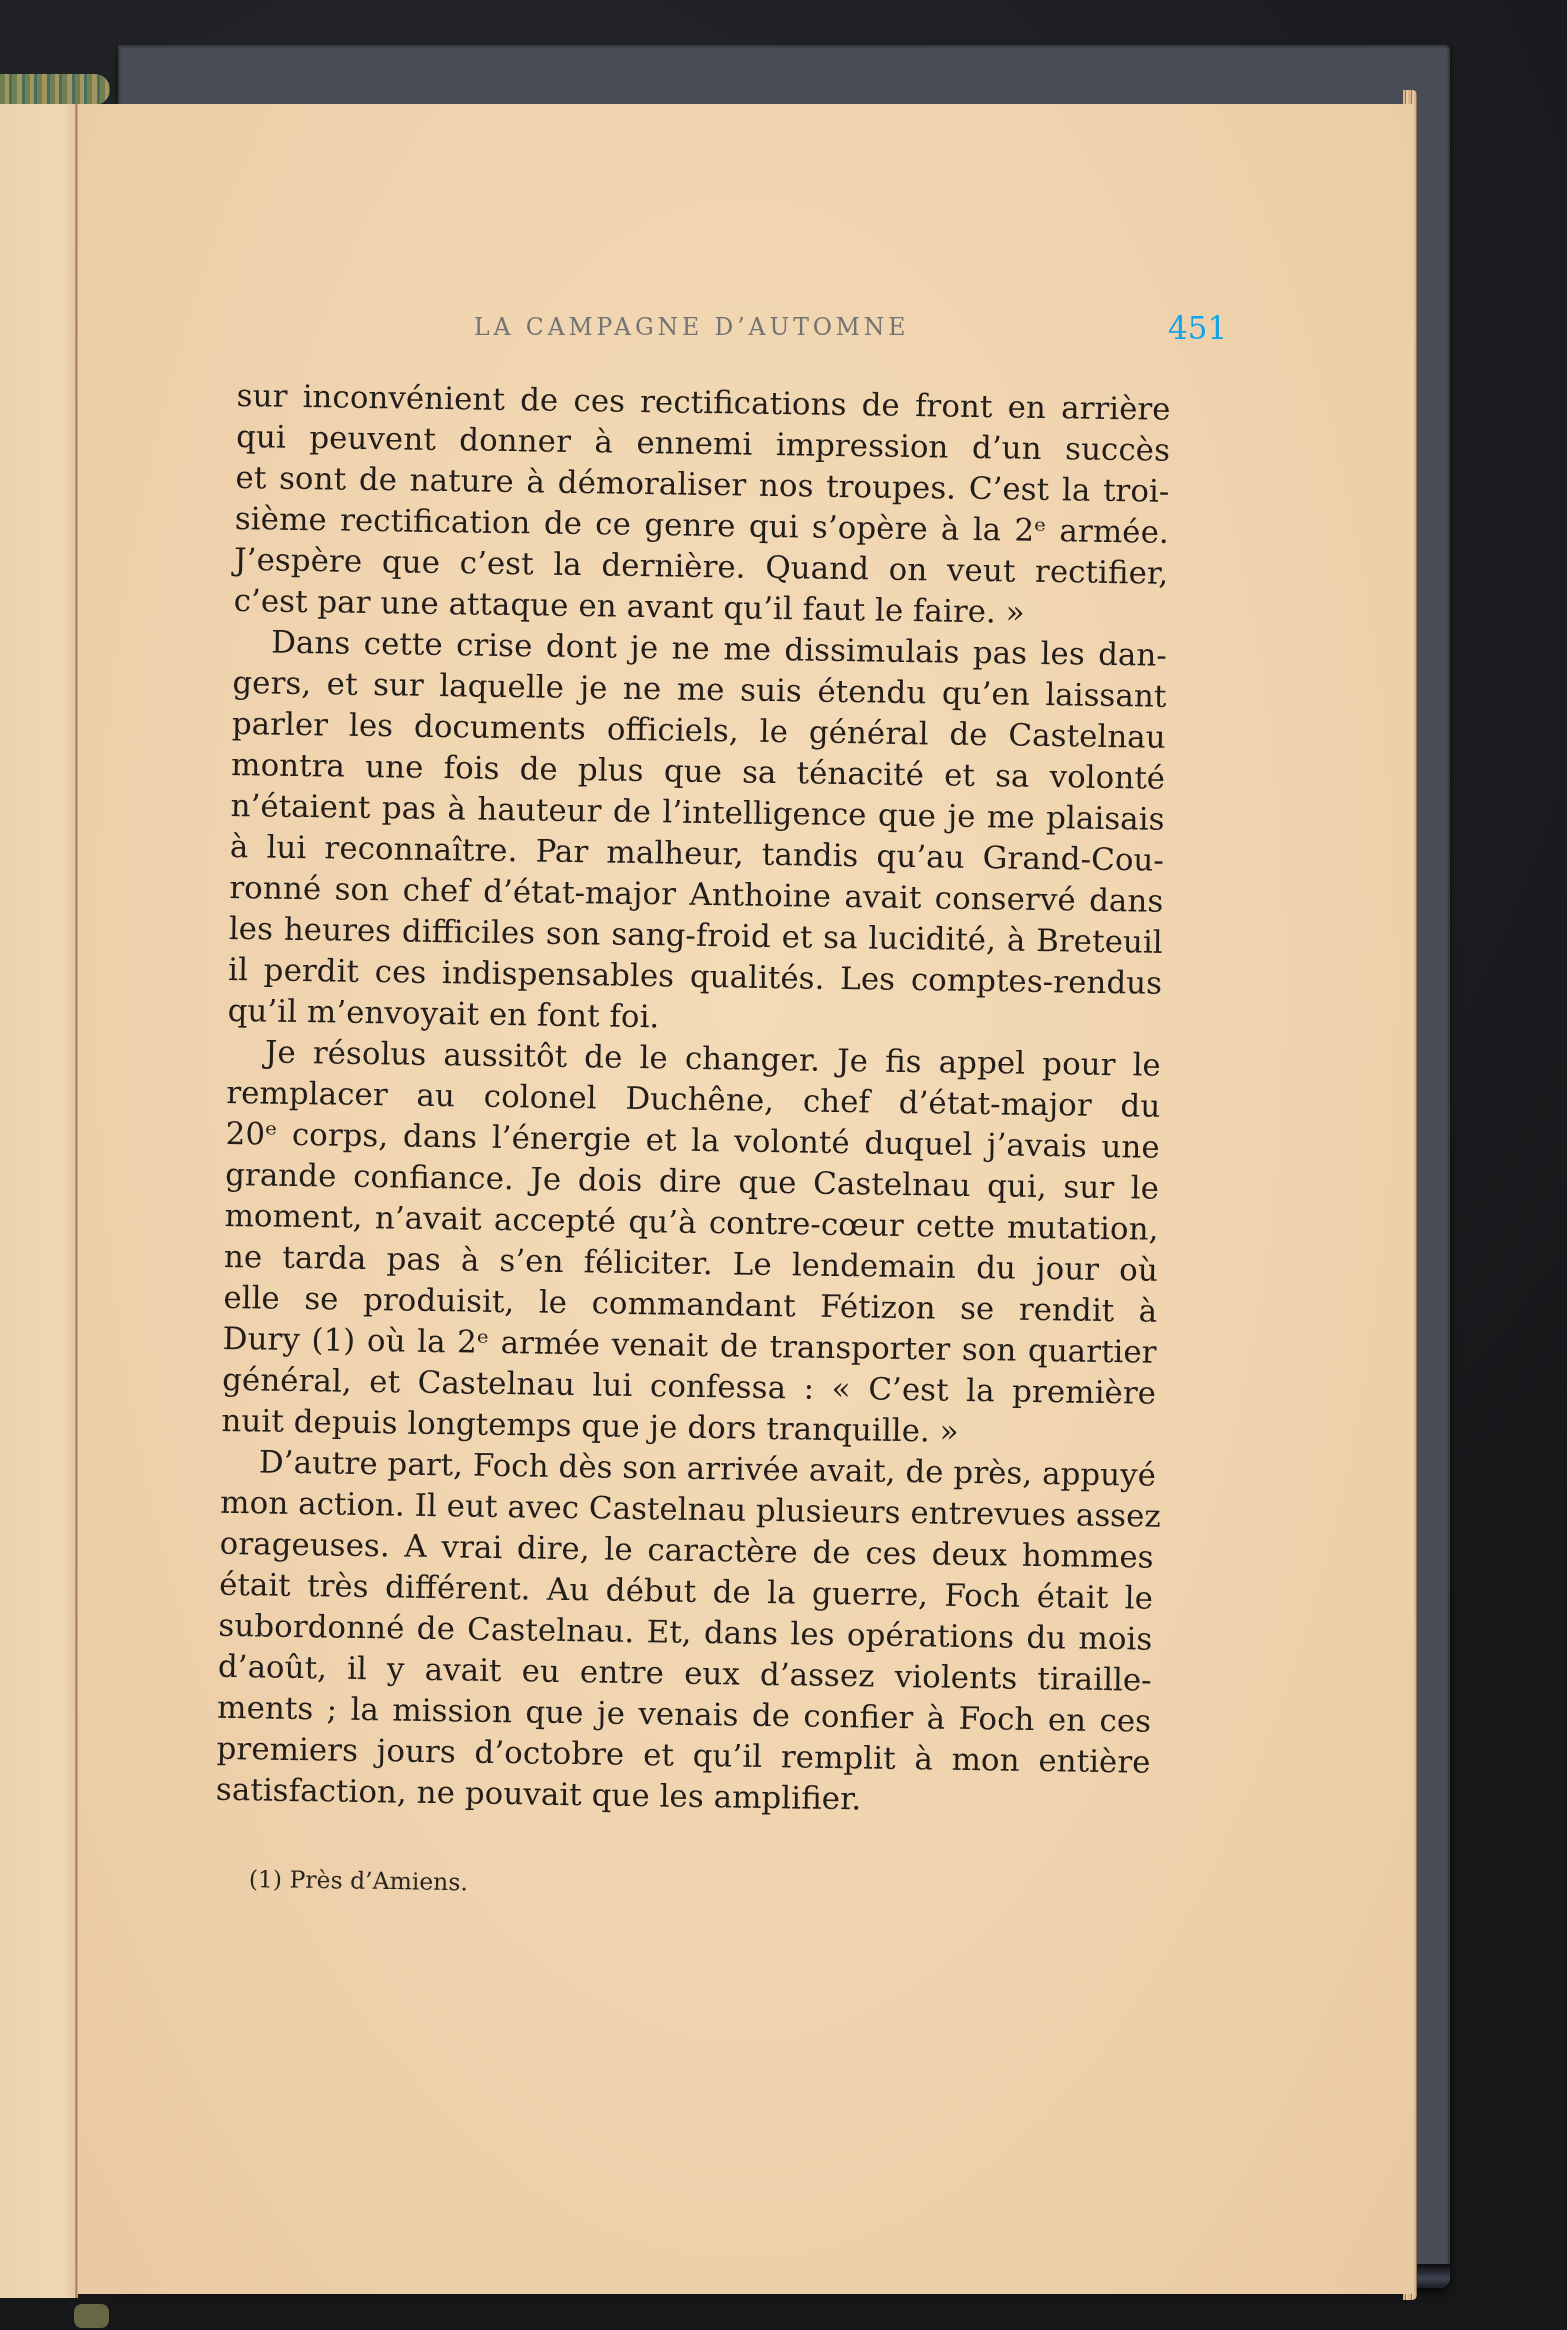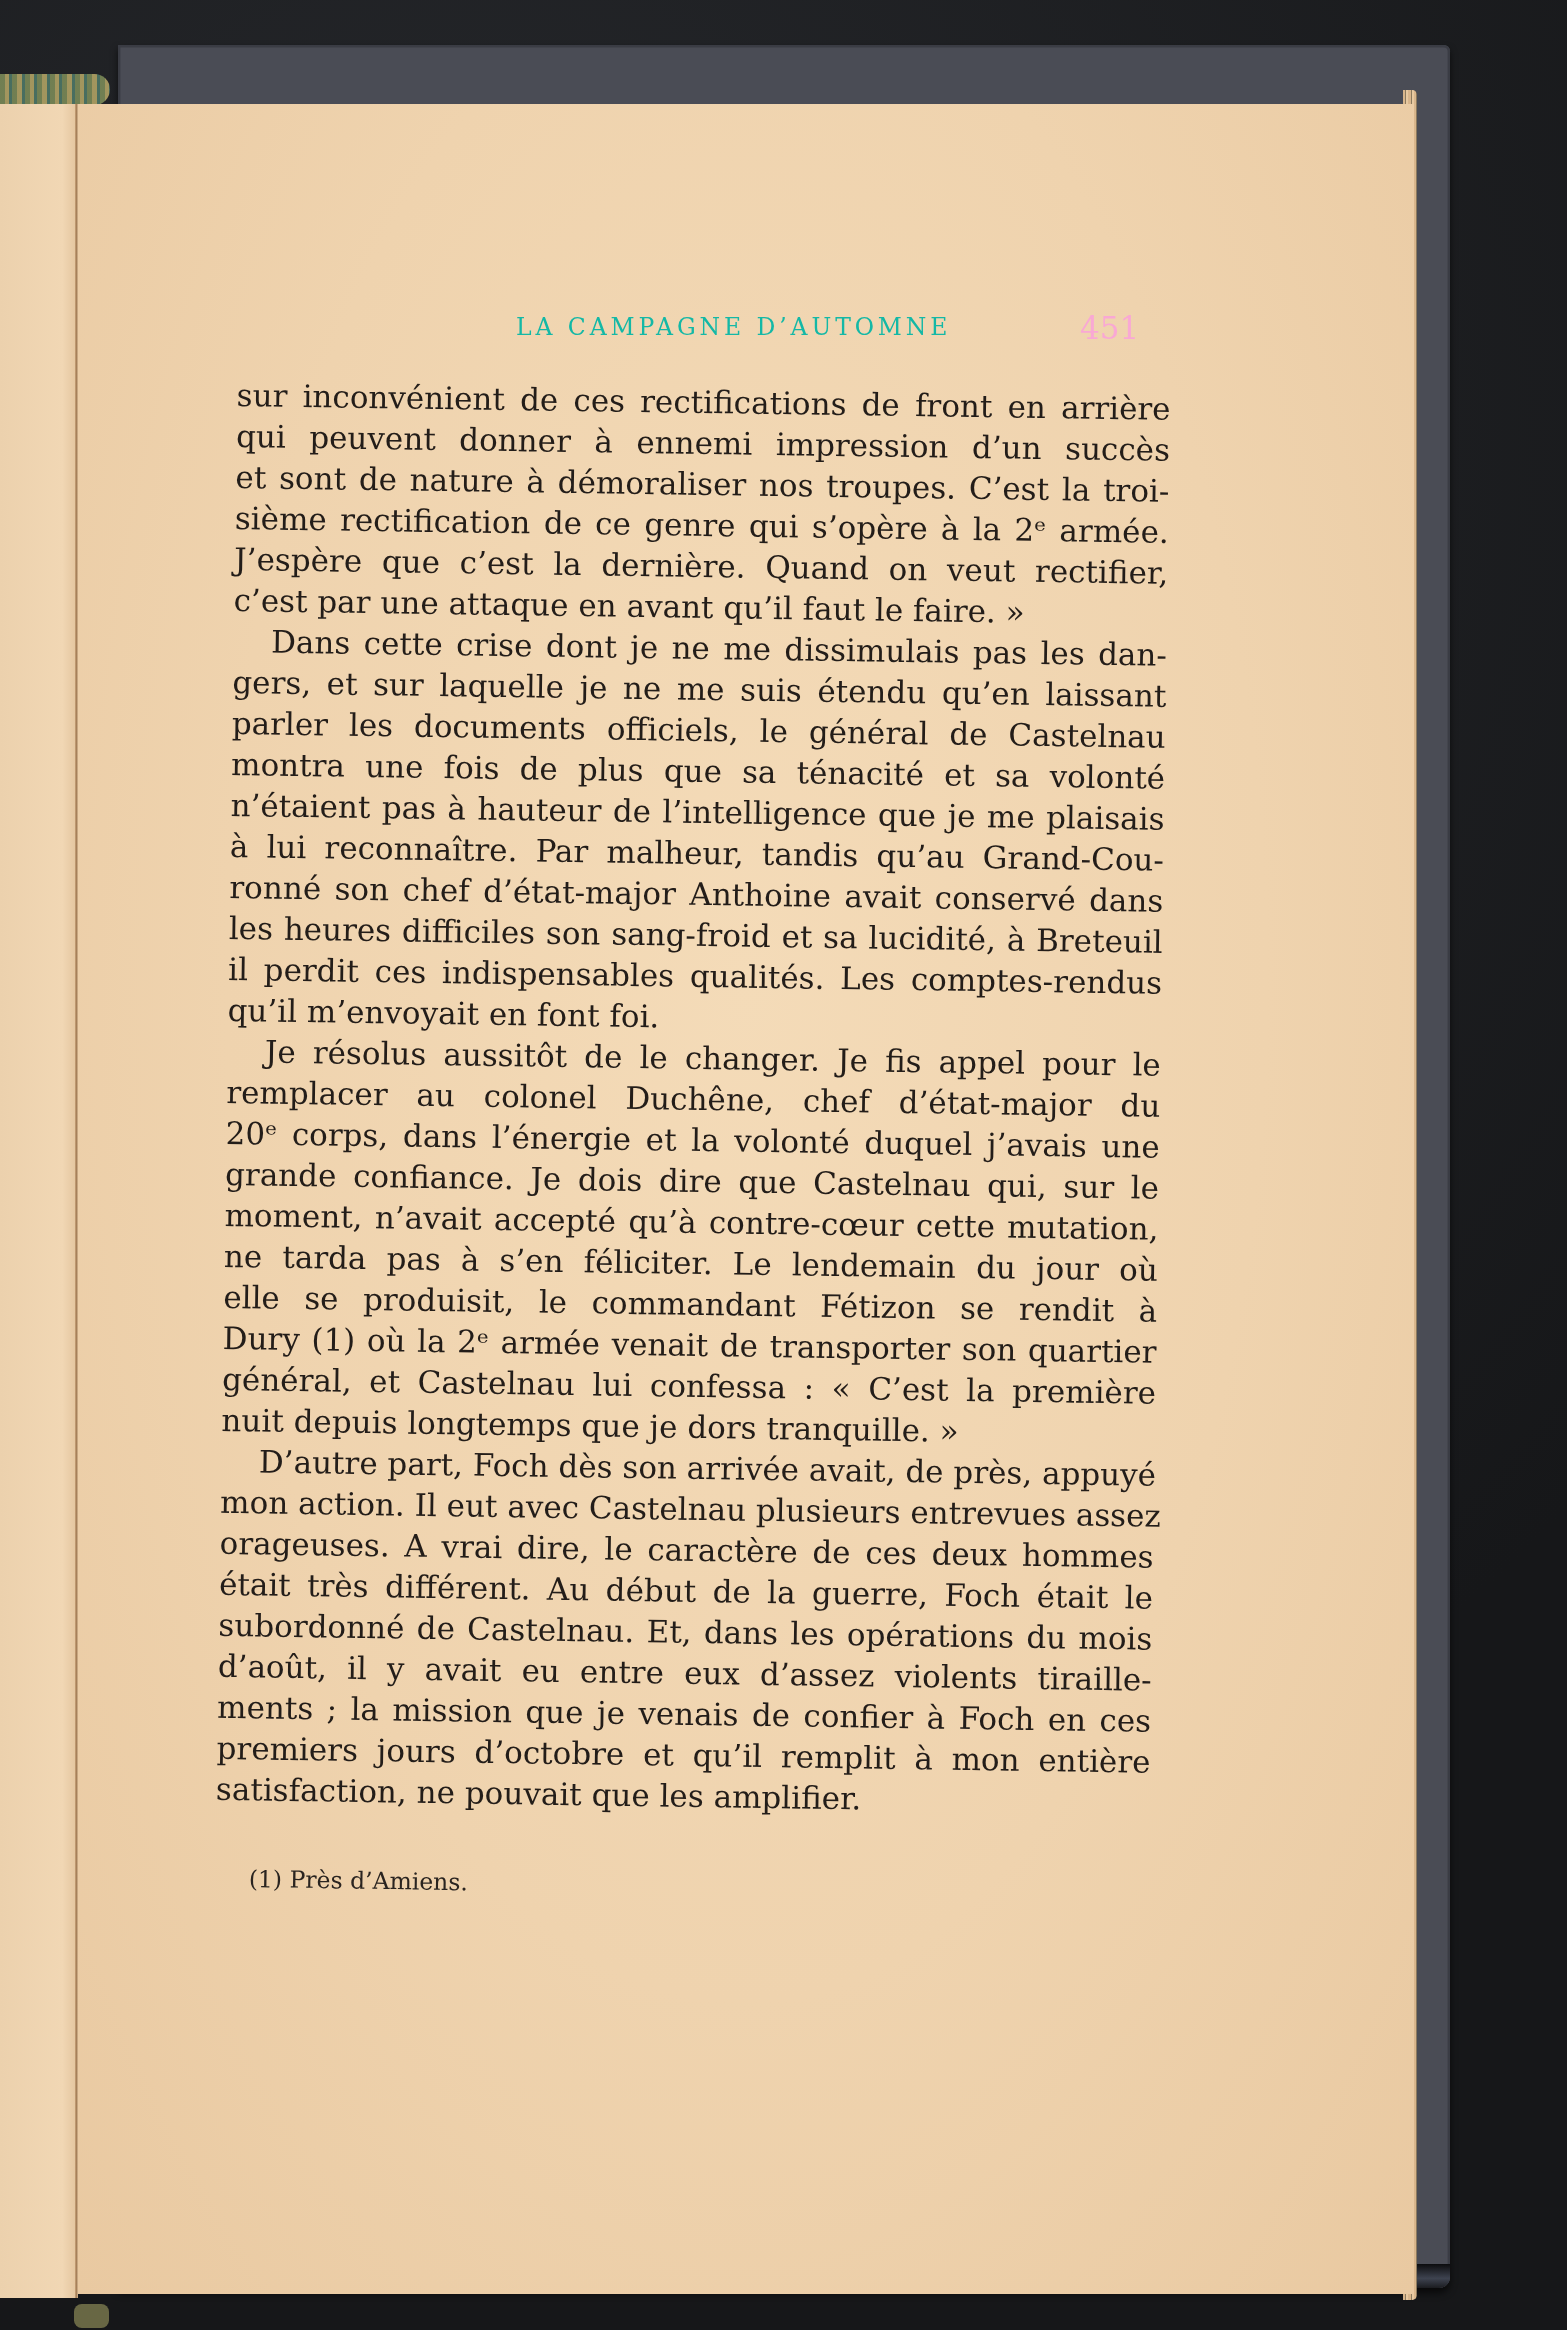--- a/index.html
+++ b/index.html
@@ -46,27 +46,27 @@
     position: absolute; left: 78px; top: 104px; width: 1336px; height: 2190px;
     background:
       radial-gradient(ellipse at 50% 40%, #f4dbb8 0%, #efd3ae 55%, #e9c9a1 100%);
   }
   .page-edges {
     position: absolute; left: 1403px; top: 90px; width: 14px; height: 2210px;
     background: repeating-linear-gradient(90deg, #d9b68c 0 2.4px, #8c7a5e 2.4px 3.1px, #e8c9a0 3.1px 5.5px);
     border-radius: 0 4.7px 4.7px 0;
   }
   .running-head {
-    position: absolute; left: 516px; top: 313px;
-    font-size: 23.5px; letter-spacing: 3.9px; color: #14b8a6;
+    position: absolute; left: 474px; top: 313px;
+    font-size: 23.5px; letter-spacing: 3.9px; color: #737373;
     font-family: "DejaVu Serif", serif; font-variant: small-caps;
   }
   .page-number {
-    position: absolute; left: 1080px; top: 310px;
-    font-size: 31px; color: #f9a8d4;
+    position: absolute; left: 1168px; top: 310px;
+    font-size: 31px; color: #0ea5e9;
   }
   .text-block {
     position: absolute; left: 237px; top: 375px; width: 934px;
     color: #231d19;
     font-family: "DejaVu Serif", serif;
     font-size: 31px;
     line-height: 41px;
     transform: rotate(0.85deg);
     transform-origin: left top;
   }

